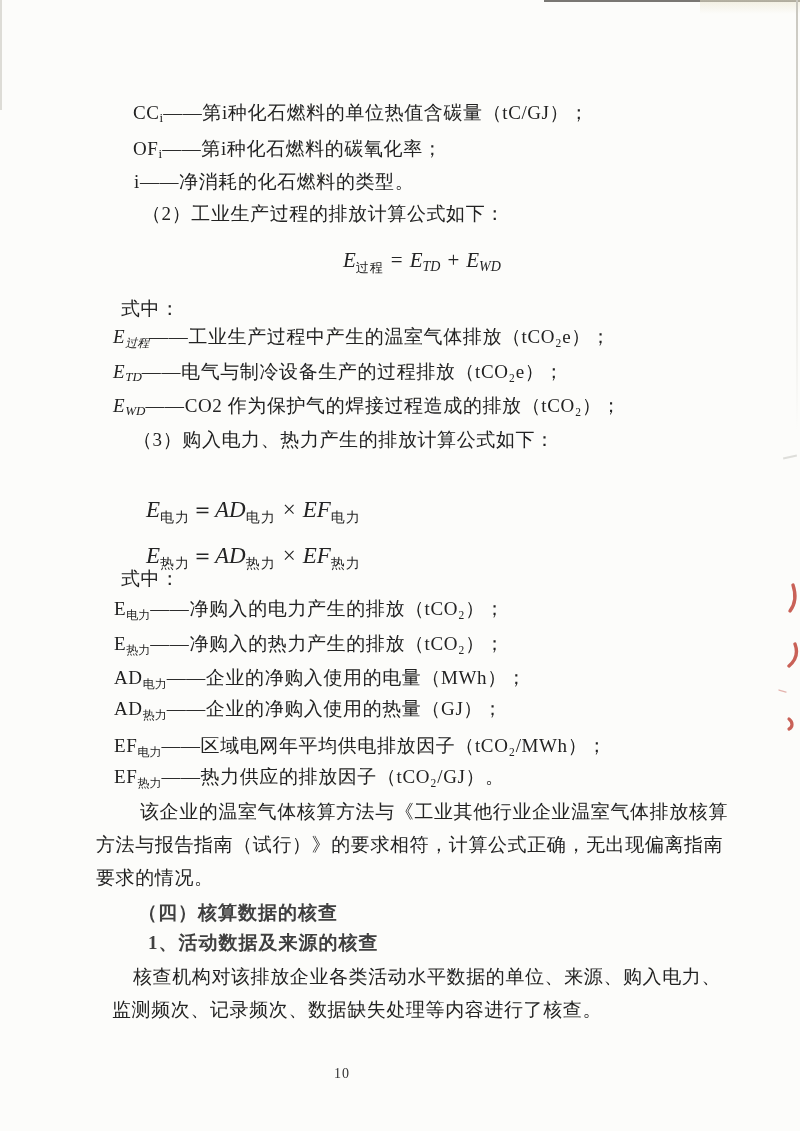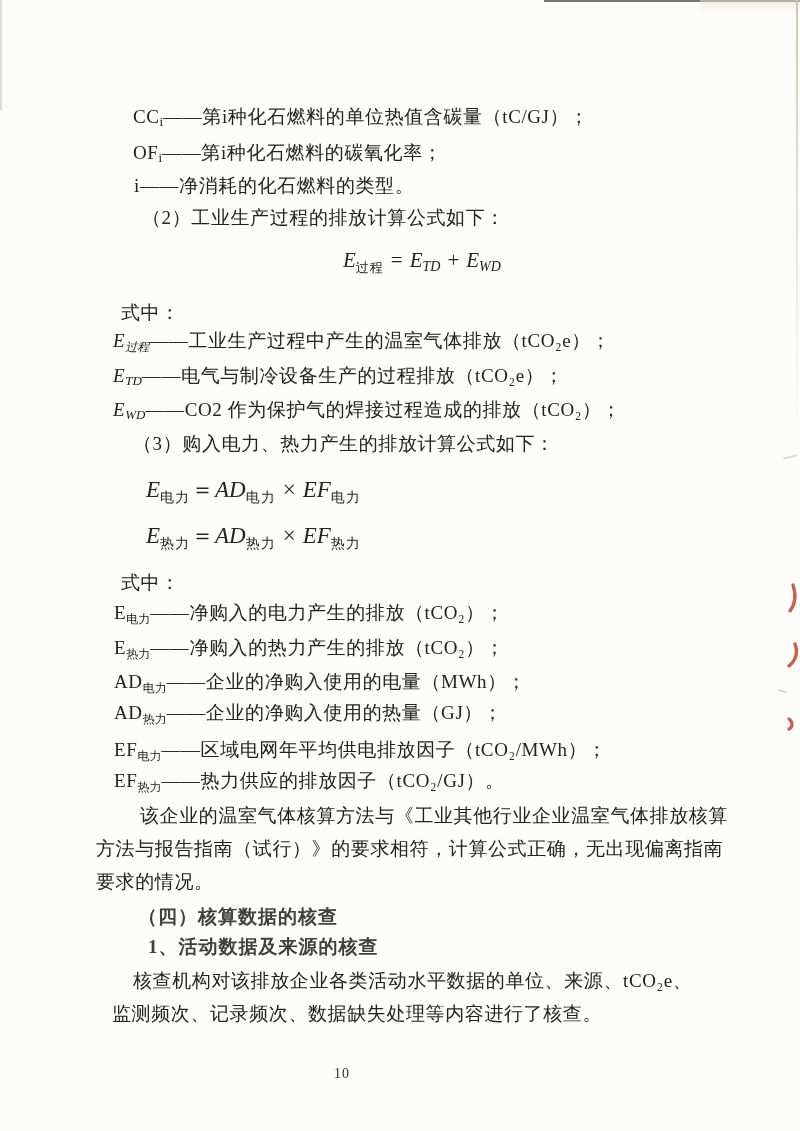--- a/index.html
+++ b/index.html
@@ -8,34 +8,34 @@
     background:#e9e9e7;
     font-family:"Liberation Serif","DejaVu Serif",serif;
   }
   .page{
     position:relative;width:800px;height:1131px;
     background:#fcfcfa;overflow:hidden;
     color:#1f1f1f;
   }
   .line{
     position:absolute;white-space:nowrap;
-    font-size:19px;line-height:32px;letter-spacing:0.6px;
+    font-size:19px;line-height:24px;letter-spacing:0.6px;
     color:#222;
     text-align:right;
   }
   .bold{font-weight:700;color:#404040;letter-spacing:1px;}
   .sb{font-size:12px;vertical-align:-3.5px;letter-spacing:0;}
   .sb-lat{font-size:13px;vertical-align:-3px;letter-spacing:0;}
   .it{font-style:italic;}
   .formula{
     position:absolute;white-space:nowrap;
     font-style:italic;color:#242424;
   }
   .f1{font-size:21px;}
-  .f2{font-size:23px;}
+  .f2{font-size:23px;margin-top:20px;}
   .formula .sub-cjk{font-style:normal;font-size:13px;vertical-align:-5px;letter-spacing:1px;}
   .f2 .sub-cjk{font-size:14px;}
   .formula .sub-lat{font-size:14px;vertical-align:-4px;font-style:italic;}
   .formula .op{font-style:normal;margin:0 7px;}
   .formula .eqf{font-style:normal;margin:0 1px;}
   .pagenum{
     position:absolute;top:1066px;left:0;width:684px;
     text-align:center;font-size:14px;color:#333;letter-spacing:1px;
   }
   
@@ -95,21 +95,21 @@
   <div class="line" style="top:734px;left:114px"><span>EF</span><span class="sb">电力</span><span>——区域电网年平均供电排放因子（tCO₂/MWh）；</span></div>
   <div class="line" style="top:800px;left:140px"><span>该企业的温室气体核算方法与《工业其他行业企业温室气体排放核算</span></div>
 
   <div class="line" style="top:765px;left:114px"><span>EF</span><span class="sb">热力</span><span>——热力供应的排放因子（tCO₂/GJ）。</span></div>
   <div class="line" style="top:833px;left:96px"><span>方法与报告指南（试行）》的要求相符，计算公式正确，无出现偏离指南</span></div>
   <div class="line" style="top:866px;left:96px"><span>要求的情况。</span></div>
 
   <div class="line bold" style="top:901px;left:138px"><span>（四）核算数据的核查</span></div>
   <div class="line bold" style="top:931px;left:148px"><span>1、活动数据及来源的核查</span></div>
 
-  <div class="line" style="top:965px;left:133px"><span>核查机构对该排放企业各类活动水平数据的单位、来源、tCO₂e、</span></div>
+  <div class="line" style="top:965px;left:133px"><span>核查机构对该排放企业各类活动水平数据的单位、来源、购入电力、</span></div>
   <div class="line" style="top:998px;left:112px"><span>监测频次、记录频次、数据缺失处理等内容进行了核查。</span></div>
 
   <div class="pagenum"><span>10</span></div>
 
   <svg class="art red-marks" width="28" height="160" viewBox="0 0 28 160">
     <path d="M21,9 C24,18 24,27 18,35" fill="none" stroke-width="3.4" stroke-linecap="round" opacity="0.85" stroke="#c0453a"></path>
     <path d="M23,68 C26,76 24,84 17,90" fill="none" stroke-width="3.4" stroke-linecap="round" opacity="0.85" stroke="#c0453a"></path>
     <path d="M7,114 L14,116" fill="none" stroke-width="1.3" stroke-linecap="round" opacity="0.4" stroke="#c0453a"></path>
     <path d="M17,143 C21,146 21,151 17,153" fill="none" stroke-width="3.2" stroke-linecap="round" opacity="0.85" stroke="#c0453a"></path>
   </svg>

